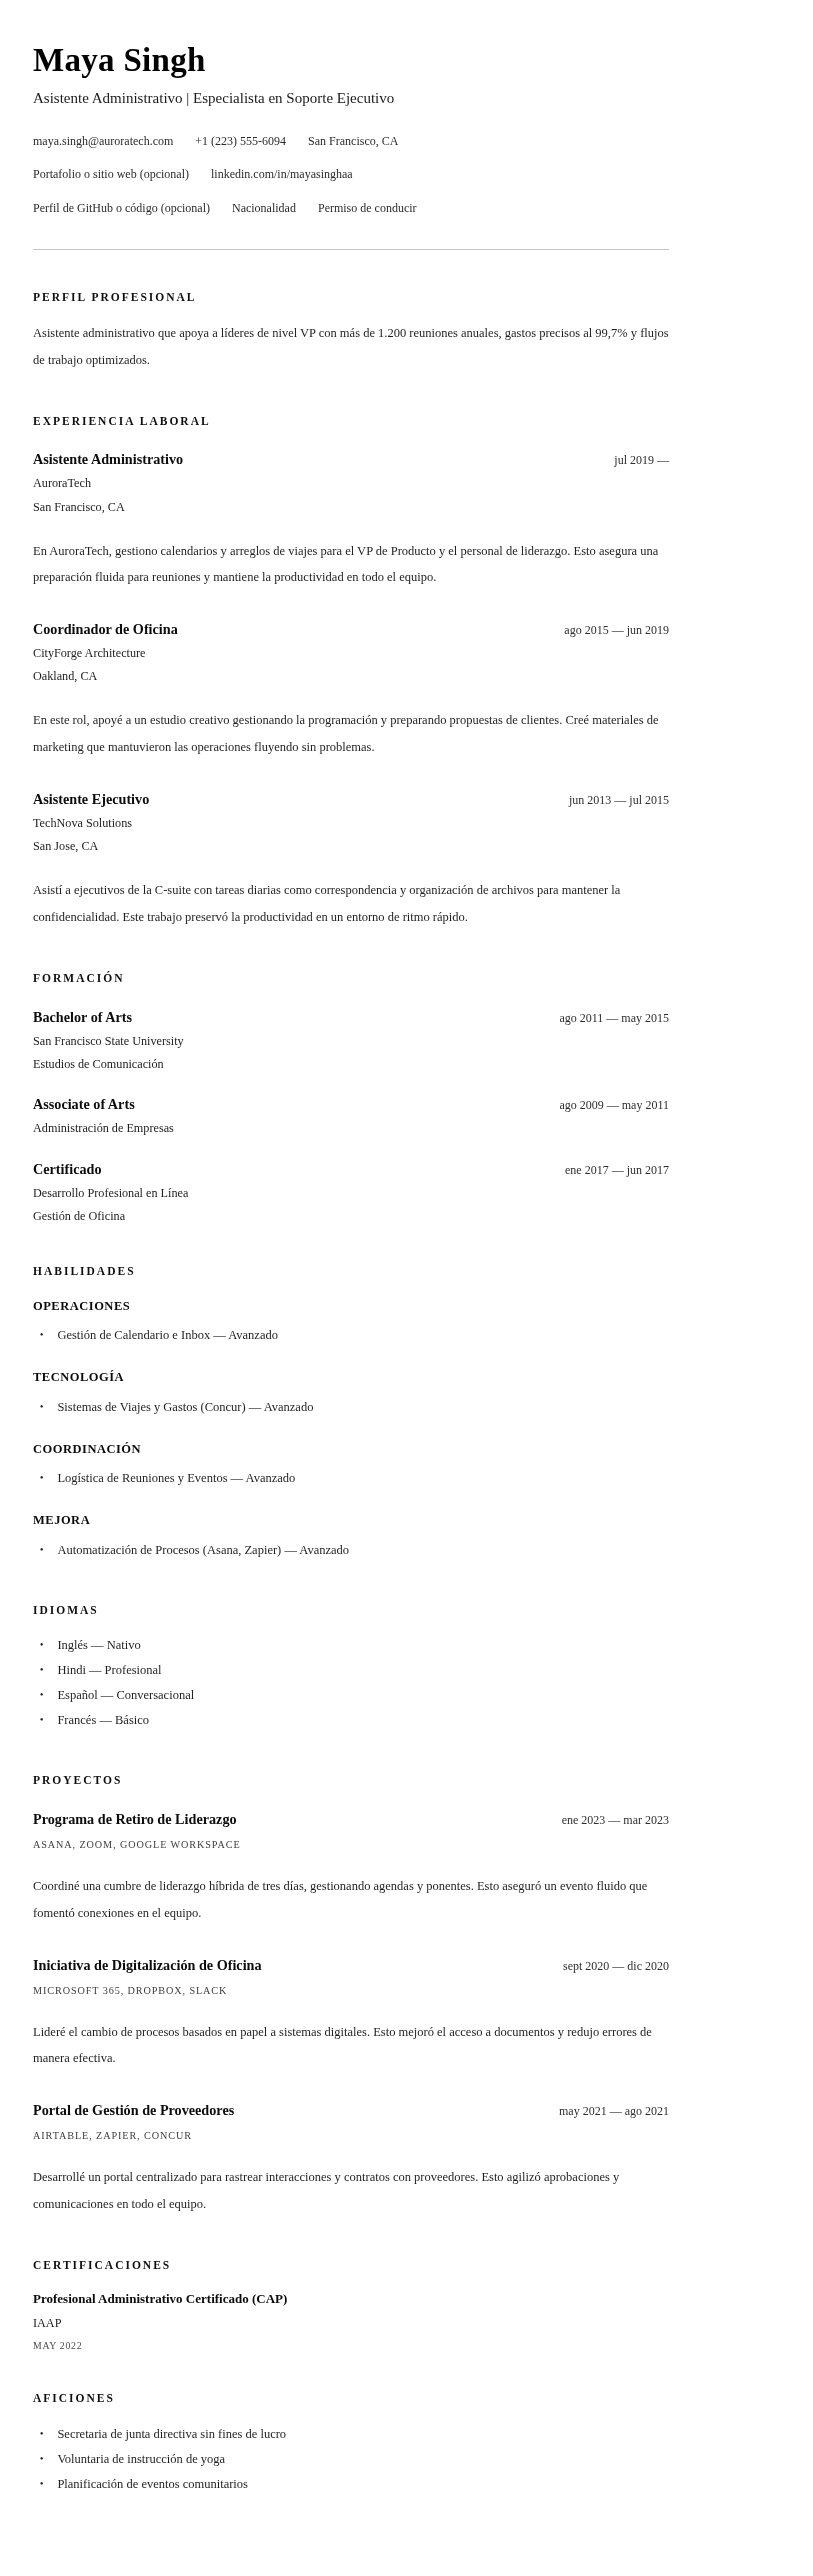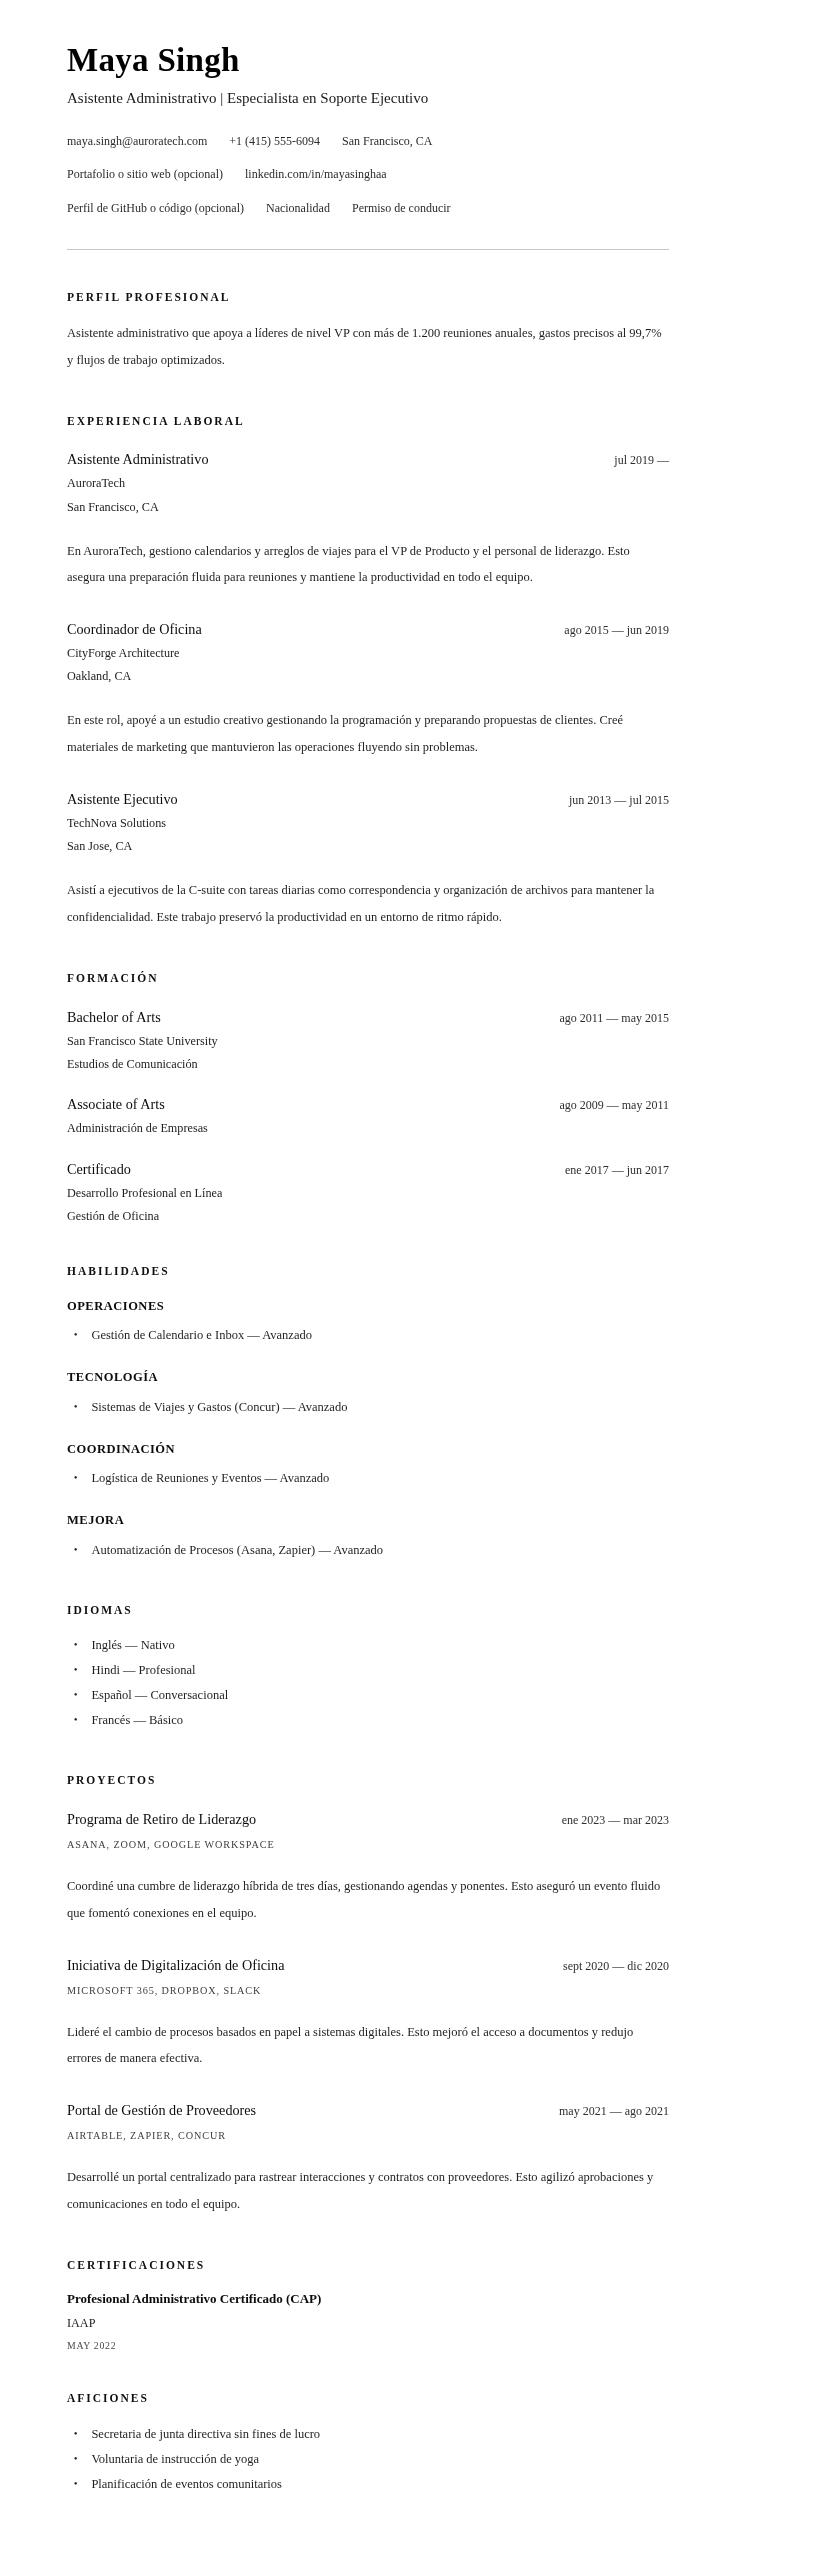--- a/index.html
+++ b/index.html
@@ -1,20 +1,20 @@
 <!DOCTYPE html>
 <html style="font-size:11px"><head>
 <meta charset="utf-8">
 <style>
   html, body { margin: 0; padding: 0; background: #ffffff; }
   .page {
     width: 716px;
     min-height: 2576px;
     box-sizing: border-box;
-    padding: 42px 47px 61px 67px;
+    padding: 42px 47px 61px 33px;
     background: #ffffff;
     font-family: "Liberation Serif", "DejaVu Serif", serif;
     color: #1f1f1f;
   }
 
   
   .name {
     font-size: 33px;
     font-weight: 700;
     color: #000000;
@@ -55,21 +55,21 @@
     color: #1f1f1f;
   }
 
   
   .entry { margin-top: 24.4px; }
   .entry-head {
     display: flex;
     justify-content: space-between;
     align-items: baseline;
   }
-  .entry-title { font-size: 14.2px; font-weight: 400; color: #0c0c0c; }
+  .entry-title { font-size: 14.2px; font-weight: 700; color: #0c0c0c; }
   .entry-dates { font-size: 12px; color: #2e2e2e; white-space: nowrap; text-align: center; }
   .entry-line { font-size: 12.2px; color: #222222; margin-top: 8.1px; }
   .entry-desc { margin-top: 23px; margin-bottom: 30px; }
   .proj-tools {
     font-size: 10.2px;
     letter-spacing: 0.9px;
     color: #3d3d3d;
     margin-top: 11px;
   }
 
@@ -116,21 +116,21 @@
 <body>
 
 <div class="page">
 
   <header>
     <h1 class="name">Maya Singh</h1>
     <div class="subtitle">Asistente Administrativo | Especialista en Soporte Ejecutivo</div>
 
     <div class="contact-row">
       <span>maya.singh@auroratech.com</span>
-      <span>+1 (415) 555-6094</span>
+      <span>+1 (223) 555-6094</span>
       <span>San Francisco, CA</span>
     </div>
     <div class="contact-row">
       <span>Portafolio o sitio web (opcional)</span>
       <span>linkedin.com/in/mayasinghaa</span>
     </div>
     <div class="contact-row">
       <span>Perfil de GitHub o código (opcional)</span>
       <span>Nacionalidad</span>
       <span>Permiso de conducir</span>

